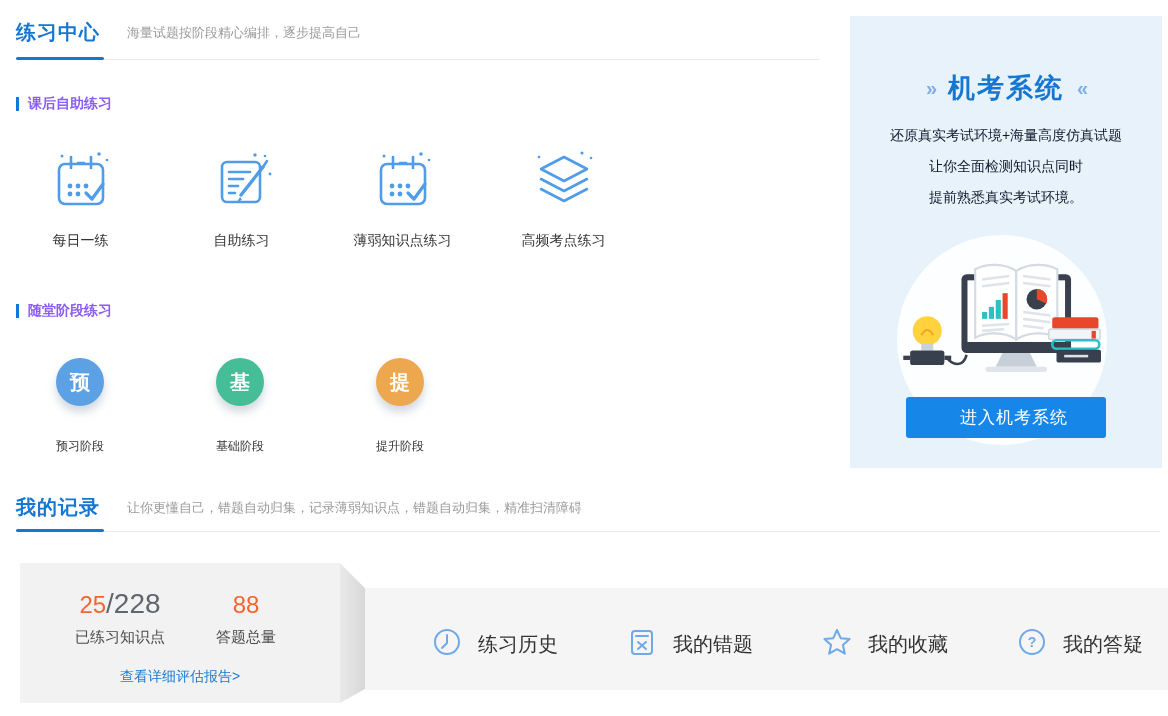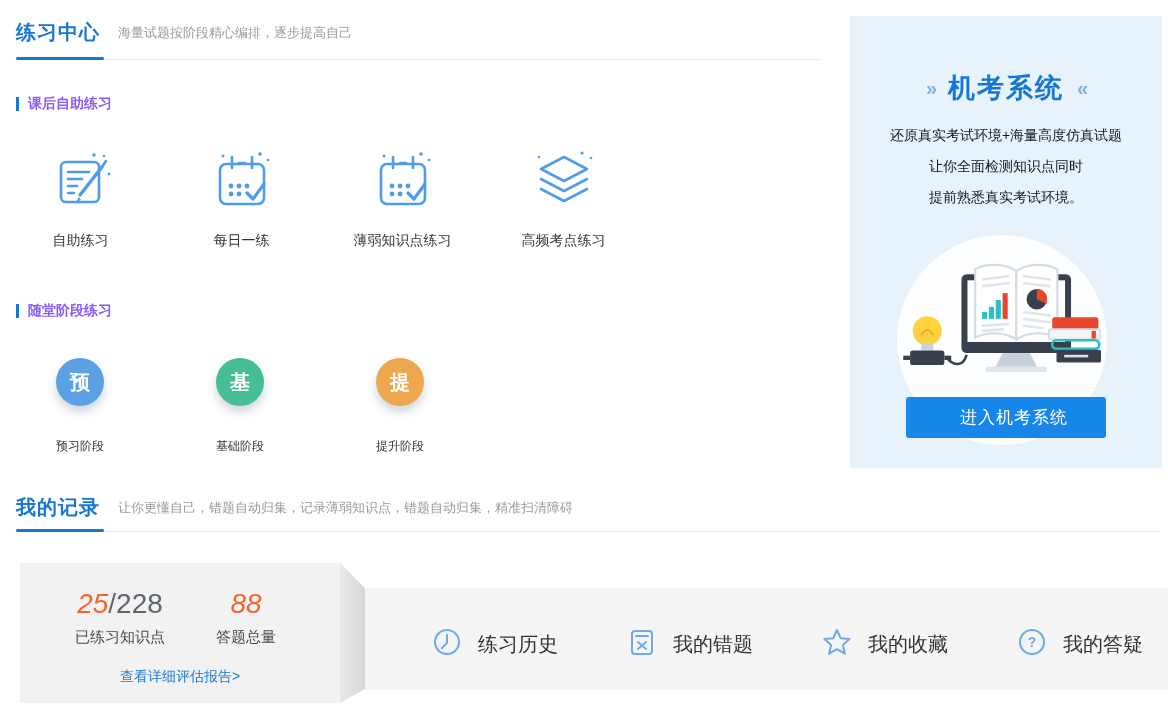--- a/index.html
+++ b/index.html
@@ -1,21 +1,21 @@
 <!DOCTYPE html>
 <html><head>
 <meta charset="utf-8">
 <style>
   * { margin:0; padding:0; box-sizing:border-box; }
   html,body { background:#fff; }
   body { font-family:"Liberation Sans","DejaVu Sans",sans-serif; }
   .page { position:relative; width:1168px; height:716px; background:#fff; overflow:hidden; }
 
   
-  .sec-head { position:absolute; left:16px; display:flex; align-items:center; gap:18px; }
+  .sec-head { position:absolute; left:16px; display:flex; align-items:center; gap:27px; }
   .sec-title { font-size:20px; font-weight:bold; color:#1677d3; letter-spacing:1px; }
   .sec-sub { font-size:13px; color:#9a9a9a; }
   .divider { position:absolute; left:16px; height:1px; background:#eaeaea; }
   .title-underline { position:absolute; left:16px; width:88px; height:3px; background:#1677d3; border-radius:2px; z-index:2; }
 
   .block-label { position:absolute; left:16px; display:flex; align-items:center; gap:9px; }
   .block-label .bar { width:3px; height:14px; background:#1677d3; display:inline-block; }
   .block-label .txt { font-size:14px; font-weight:bold; color:#8b5cf6; }
 
   
@@ -43,21 +43,21 @@
   .exam-btn { position:absolute; left:56px; top:381px; width:200px; height:41px; background:#1687e8; border:none;
               border-radius:3px; color:#fff; font-size:17px; font-family:inherit; cursor:pointer; letter-spacing:1px;padding-left:16px; }
 
   
   .stats-box { position:absolute; left:20px; top:563px; width:320px; height:140px; background:#f2f2f3; }
   .stats-fold { position:absolute; left:340px; top:563px; width:25px; height:140px;
                 background:linear-gradient(to right,#e9e9ea,#d8d8d9);
                 clip-path:polygon(0 0, 100% 18%, 100% 90%, 0 100%); }
   .records-strip { position:absolute; left:365px; top:588px; width:803px; height:102px; background:#f5f5f6; }
   .stat { position:absolute; text-align:center; }
-  .stat .val { font-size:28px; color:#f4652e;font-style:italic; }
+  .stat .val { font-size:24px; color:#f4652e; }
   .stat .suffix { font-size:28px; color:#60666d; }
   .stat .lbl { margin-top:8px; font-size:15px; color:#4a4a4a; }
   .report-link { position:absolute; left:20px; top:668px; width:320px; text-align:center;
                  font-size:14px; color:#1a7ad4; cursor:pointer; text-decoration:none; display:block; }
   .rec-link { position:absolute; display:flex; align-items:center; gap:16px; cursor:pointer; }
   .rec-link .lbl { font-size:20px; color:#333; }
 
   .icon-blue { stroke:#4f9ce8; fill:none; stroke-width:2.6; stroke-linecap:round; stroke-linejoin:round; }
   .icon-lblue { stroke:#6fa9e8; fill:none; stroke-width:2; stroke-linecap:round; stroke-linejoin:round; }
 </style>
@@ -72,20 +72,44 @@
   </div>
   <div class="divider" style="top:59px;width:804px;"></div>
   <div class="title-underline" style="top:57px;"></div>
 
   <div class="block-label" style="top:95px;">
     <span class="bar"></span>
     <span class="txt">课后自助练习</span>
   </div>
 
   <div class="practice-row" style="top:148px;">
+    <div class="p-item">
+      <span class="p-icon">
+        <svg width="64" height="64" viewBox="0 0 64 64">
+          <g class="icon-blue">
+            <rect x="10" y="16" width="44" height="40" rx="6"></rect>
+            <line x1="22" y1="9" x2="22" y2="20"></line>
+              <line x1="42" y1="9" x2="42" y2="20"></line>
+            <line x1="29" y1="15" x2="35" y2="15"></line>
+            <polyline points="37,45 43,51 54,36" stroke-width="3.2"></polyline>
+          </g>
+          <g fill="#4f9ce8">
+            <circle cx="21" cy="38" r="2.4"></circle>
+              <circle cx="29" cy="38" r="2.4"></circle>
+              <circle cx="37" cy="38" r="2.4"></circle>
+            <circle cx="21" cy="46" r="2.4"></circle>
+              <circle cx="29" cy="46" r="2.4"></circle>
+            <circle cx="13" cy="8" r="1.5"></circle>
+              <circle cx="50" cy="6" r="1.8"></circle>
+              <circle cx="58" cy="12" r="1.3"></circle>
+          </g>
+        </svg>
+      </span>
+      <span class="p-label">每日一练</span>
+    </div>
     <div class="p-item">
       <span class="p-icon">
         <svg width="64" height="64" viewBox="0 0 64 64">
           <g class="icon-blue">
             <rect x="12" y="14" width="38" height="40" rx="5"></rect>
             <line x1="19" y1="24" x2="40" y2="24"></line>
             <line x1="19" y1="31" x2="33" y2="31"></line>
             <line x1="19" y1="38" x2="28" y2="38"></line>
             <line x1="19" y1="45" x2="25" y2="45"></line>
             <line x1="31" y1="47" x2="53" y2="19" stroke-width="3.4"></line>
@@ -116,44 +140,20 @@
               <circle cx="29" cy="38" r="2.4"></circle>
               <circle cx="37" cy="38" r="2.4"></circle>
             <circle cx="21" cy="46" r="2.4"></circle>
               <circle cx="29" cy="46" r="2.4"></circle>
             <circle cx="13" cy="8" r="1.5"></circle>
               <circle cx="50" cy="6" r="1.8"></circle>
               <circle cx="58" cy="12" r="1.3"></circle>
           </g>
         </svg>
       </span>
-      <span class="p-label">每日一练</span>
-    </div>
-    <div class="p-item">
-      <span class="p-icon">
-        <svg width="64" height="64" viewBox="0 0 64 64">
-          <g class="icon-blue">
-            <rect x="10" y="16" width="44" height="40" rx="6"></rect>
-            <line x1="22" y1="9" x2="22" y2="20"></line>
-              <line x1="42" y1="9" x2="42" y2="20"></line>
-            <line x1="29" y1="15" x2="35" y2="15"></line>
-            <polyline points="37,45 43,51 54,36" stroke-width="3.2"></polyline>
-          </g>
-          <g fill="#4f9ce8">
-            <circle cx="21" cy="38" r="2.4"></circle>
-              <circle cx="29" cy="38" r="2.4"></circle>
-              <circle cx="37" cy="38" r="2.4"></circle>
-            <circle cx="21" cy="46" r="2.4"></circle>
-              <circle cx="29" cy="46" r="2.4"></circle>
-            <circle cx="13" cy="8" r="1.5"></circle>
-              <circle cx="50" cy="6" r="1.8"></circle>
-              <circle cx="58" cy="12" r="1.3"></circle>
-          </g>
-        </svg>
-      </span>
       <span class="p-label">薄弱知识点练习</span>
     </div>
     <div class="p-item">
       <span class="p-icon">
         <svg width="64" height="64" viewBox="0 0 64 64">
           <g class="icon-blue">
             <path d="M32 9 L55 21 L32 33 L9 21 Z"></path>
             <path d="M9 31 L32 43 L55 31"></path>
             <path d="M9 41 L32 53 L55 41"></path>
           </g>

